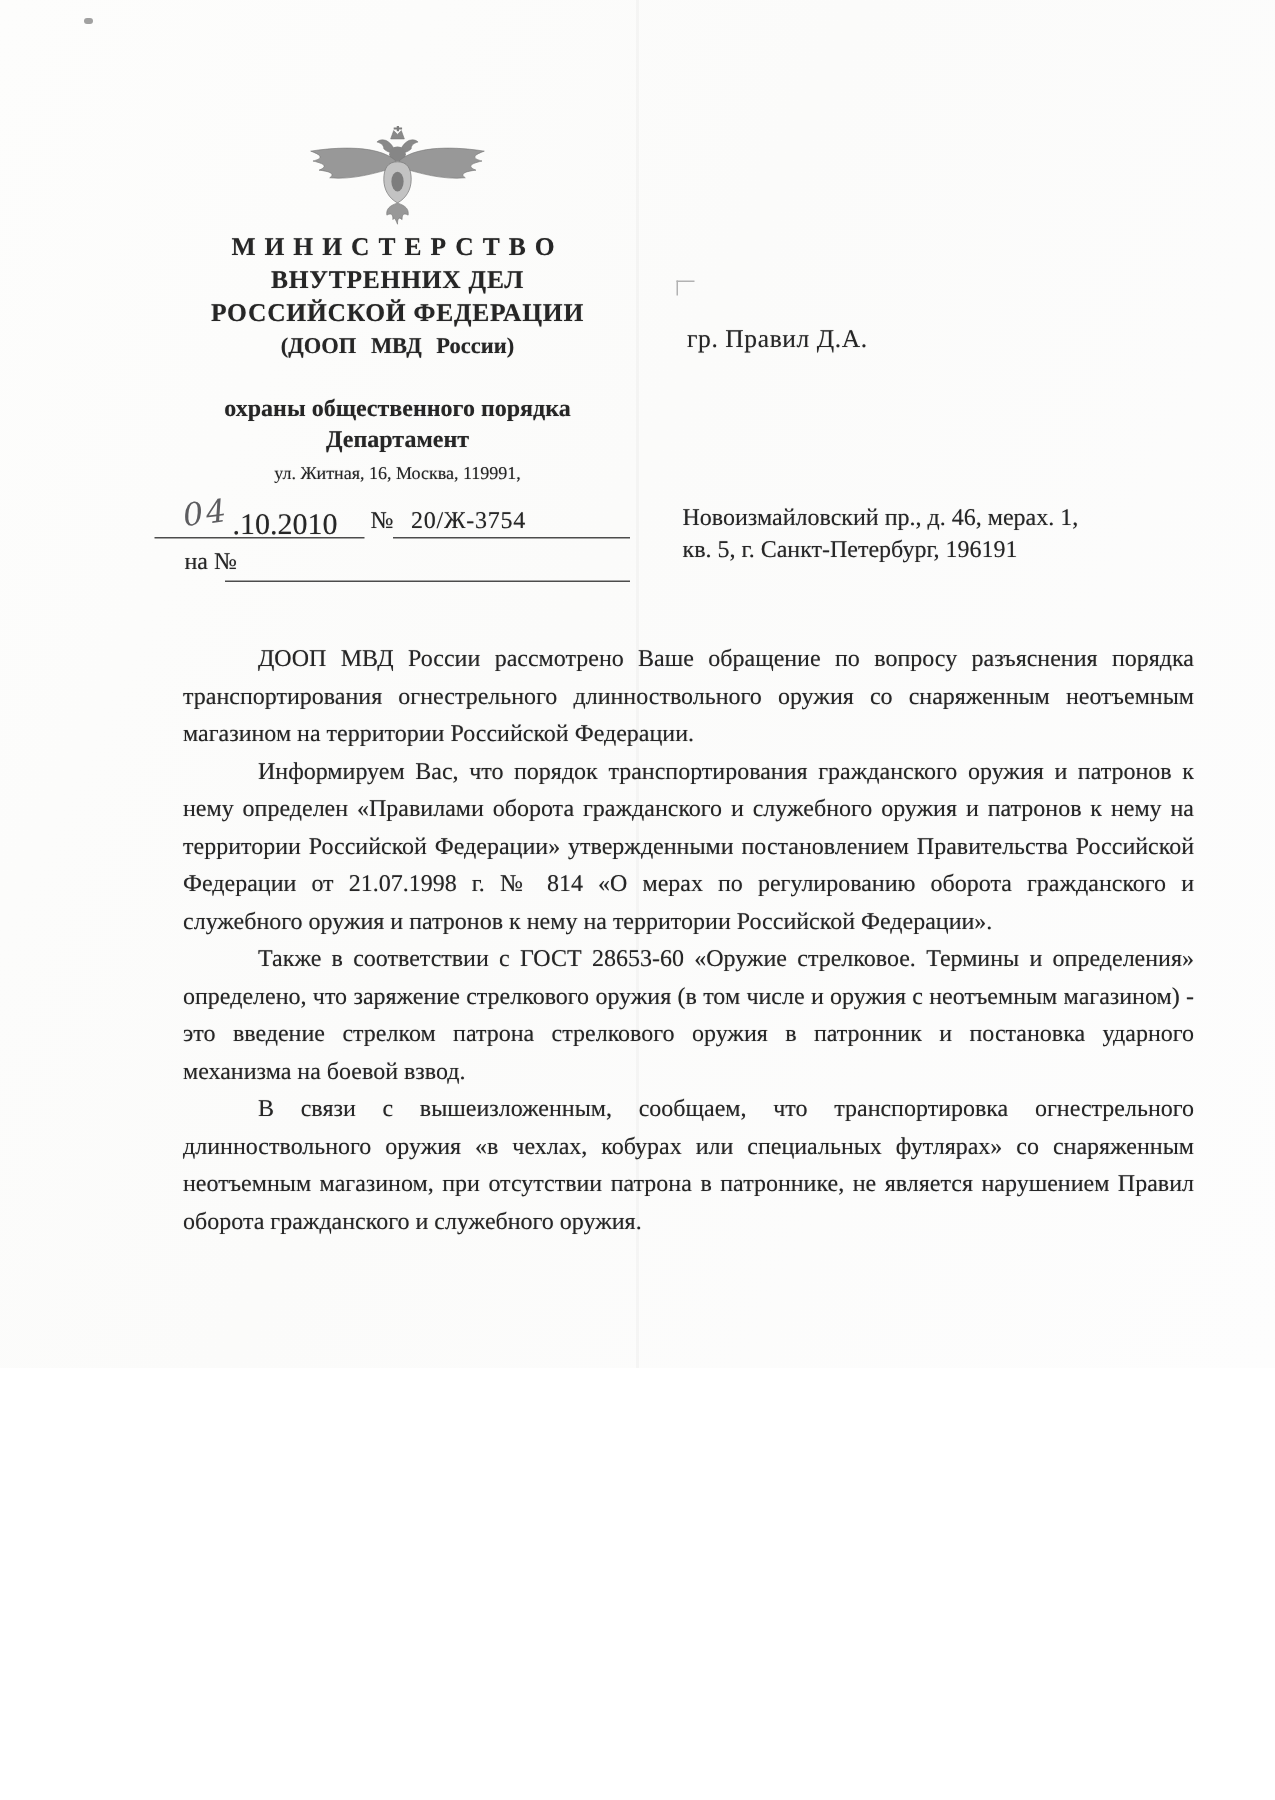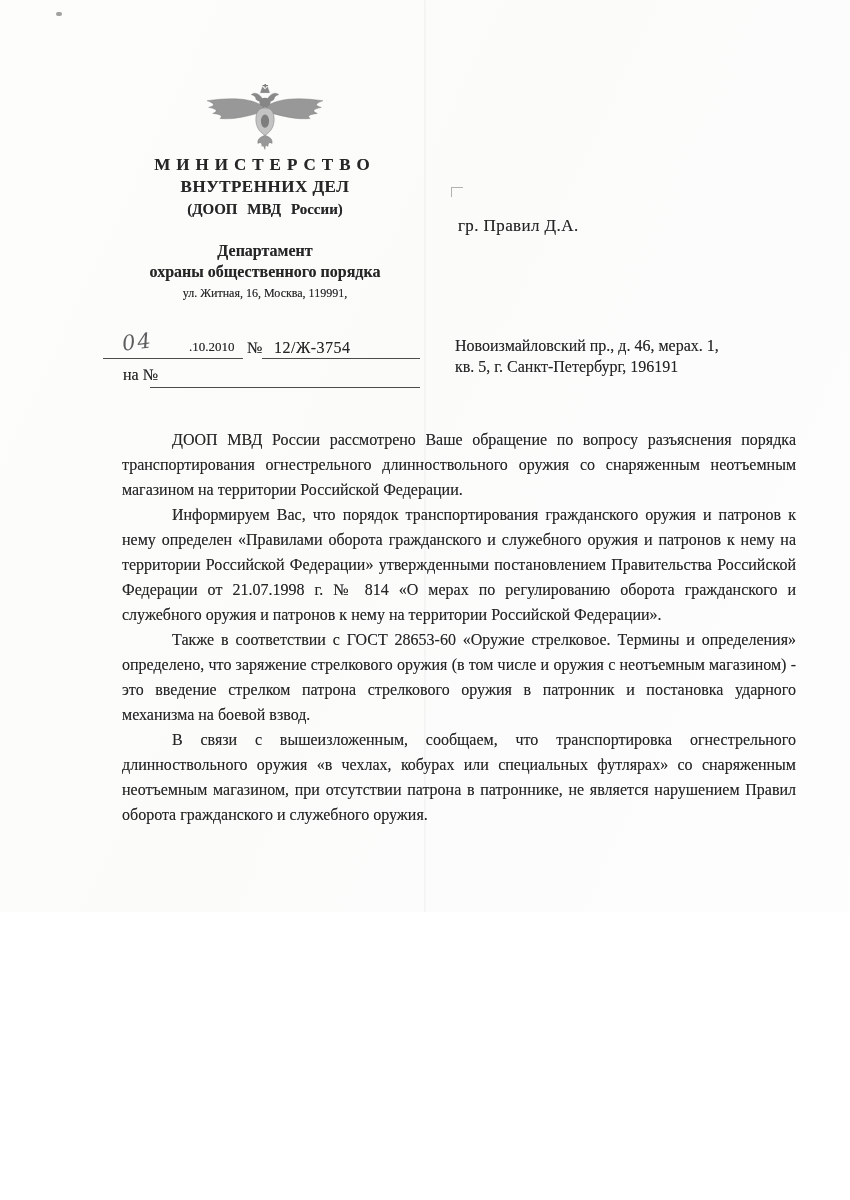--- a/index.html
+++ b/index.html
@@ -19,21 +19,21 @@
   .org1{font-weight:bold;font-size:17px;letter-spacing:6px;line-height:22px;margin-top:2px;}
   .org2,.org3{font-weight:bold;font-size:17px;line-height:22px;letter-spacing:.5px;}
   .org4{font-weight:bold;font-size:15px;line-height:22px;word-spacing:6px;}
   .dept{margin-top:20px;font-weight:bold;font-size:16px;line-height:21px;}
   .addr-line{margin-top:1px;font-size:12px;line-height:20px;}
   .hand-day{
     position:absolute;left:122px;top:330px;font-size:21px;font-style:italic;
     color:#5d5d60;transform:rotate(-7deg);font-family:"DejaVu Serif",serif;
     text-shadow:none;letter-spacing:2px;
   }
-  .date-rest{position:absolute;left:155px;top:339px;font-size:13px;margin-left:34px;}
+  .date-rest{position:absolute;left:155px;top:339px;font-size:20px;}
   .num-sign{position:absolute;left:247px;top:339px;font-size:16px;}
   .doc-num{position:absolute;left:274px;top:339px;font-size:16px;letter-spacing:.5px;}
   .uline{position:absolute;height:0;border-bottom:1.6px solid #4c4c4c;}
   .ul-date{left:103px;top:358px;width:140px;}
   .ul-num{left:262px;top:358px;width:158px;}
   .ref-label{position:absolute;left:103px;top:366px;font-size:16px;margin-left:20px;}
   .ul-ref{left:150px;top:387px;width:270px;}
   
   .recipient-name{position:absolute;left:458px;top:216px;font-size:17px;letter-spacing:.4px;}
   .recipient-address{position:absolute;left:455px;top:335px;font-size:16px;line-height:21px;}
@@ -76,32 +76,33 @@
 
           <path d="M120,47 C133,47 138,56 138,70 C138,84 131,95 120,101 C109,95 102,84 102,70 C102,56 107,47 120,47 Z" fill="#bdbdbd" stroke="#6e6e6e" stroke-width="1"></path>
           <ellipse cx="120" cy="73" rx="8" ry="13" fill="#6f6f6f"></ellipse>
 
           <path d="M120,101 C131,105 135,109 134,117 C128,114 126,116 126,123 C122,119 120,121 120,129 C117,121 115,119 114,123 C114,116 112,114 106,117 C105,109 109,105 120,101 Z" fill="#8e8e8e" stroke="#666" stroke-width="0.8"></path>
         </g>
       </svg>
     </div>
     <div class="org1">МИНИСТЕРСТВО</div>
     <div class="org2">ВНУТРЕННИХ ДЕЛ</div>
+    <div class="org3">РОССИЙСКОЙ ФЕДЕРАЦИИ</div>
     <div class="org4">(ДООП МВД России)</div>
     <div class="dept">
+      <div>охраны общественного порядка</div>
       <div>Департамент</div>
-      <div>охраны общественного порядка</div>
     </div>
     <div class="addr-line">ул. Житная, 16, Москва, 119991,</div>
   </header>
 
   <span class="hand-day">04</span>
   <span class="date-rest">.10.2010</span>
   <span class="num-sign">№</span>
-  <span class="doc-num">12/Ж-3754</span>
+  <span class="doc-num">20/Ж-3754</span>
   <div class="uline ul-date"></div>
   <div class="uline ul-num"></div>
   <span class="ref-label">на №</span>
   <div class="uline ul-ref"></div>
 
   <div class="recipient-name">гр. Правил Д.А.</div>
   <div class="recipient-address">
     <div>Новоизмайловский пр., д. 46, мерах. 1,</div>
     <div>кв. 5, г. Санкт-Петербург, 196191</div>
   </div>

